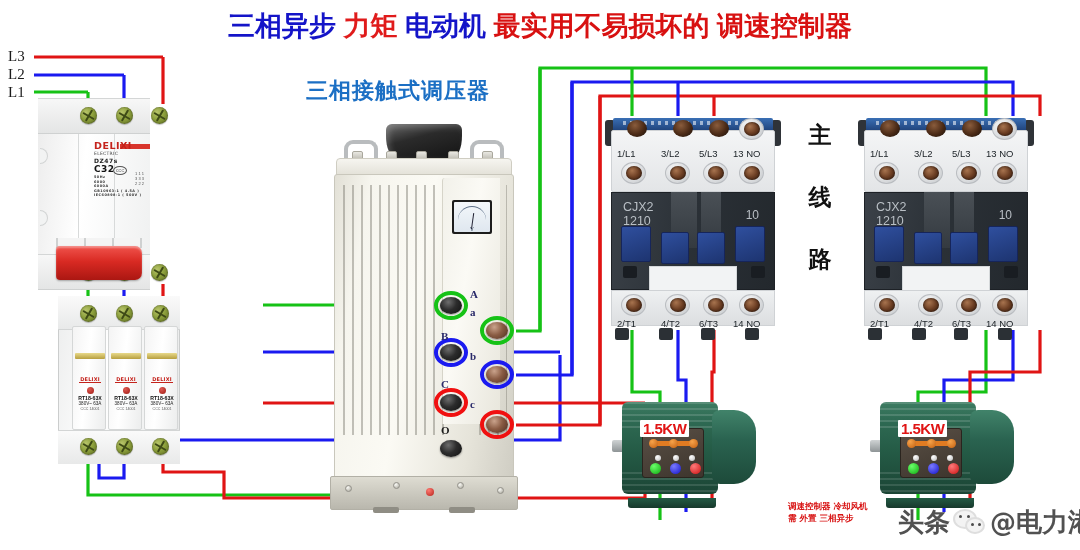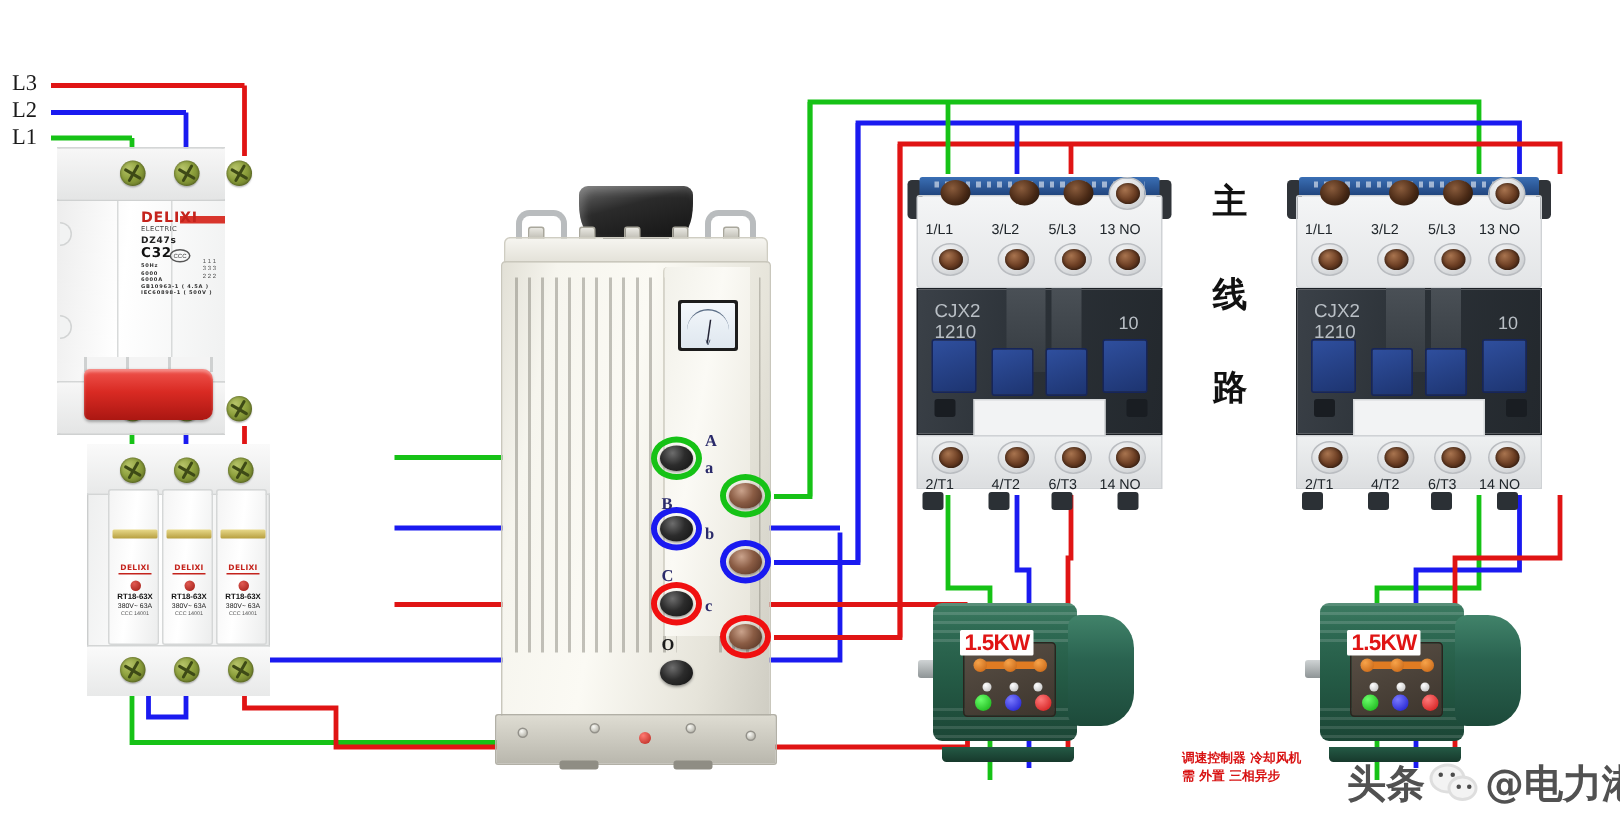--- a/index.html
+++ b/index.html
@@ -417,20 +417,27 @@
     position:absolute; left:930px; top:470px;
     font-family:"DejaVu Sans",sans-serif; font-weight:bold; font-size:27px;
     color:rgba(120,110,60,.38); white-space:nowrap; letter-spacing:2px;
   }
 </style>
 </head>
 <body>
 
 <div id="stage">
 
+  <div id="title">
+    <span class="t-blue">三相异步</span>
+    <span class="t-red">力矩</span>
+    <span class="t-blue">电动机</span>
+    <span class="t-red2">最实用不易损坏的</span>
+    <span class="t-red2">调速控制器</span>
+  </div>
 
   <svg id="wires" viewBox="0 0 1080 550" width="1080" height="550">
     <g fill="none" stroke-linecap="butt" stroke-width="3.2">
 
       <path stroke="#e01414" d="M34,57 H163"></path>
       <path stroke="#1a1af0" d="M34,75 H124"></path>
       <path stroke="#16c216" d="M34,92 H88"></path>
 
       <path stroke="#16c216" d="M88,92 V104"></path>
       <path stroke="#1a1af0" d="M124,75 V104"></path>
@@ -562,20 +569,21 @@
       <div class="flabel">
         <span class="fbrand">DELIXI</span>
         <div class="dot"></div>
         <div class="fmodel">RT18-63X</div>
         <div class="fspec">380V~ 63A</div>
         <div class="fcert">CCC  14001</div>
       </div>
     </div>
   </div>
 
+  <div id="vr-label">三相接触式调压器</div>
 
   <div class="device" id="vreg">
     <div class="handle hl"></div>
     <div class="handle hr"></div>
     <div class="knob-stem"></div>
     <div class="knob"></div>
 
     <div class="bolt" style="left:56px;"></div>
     <div class="bolt" style="left:86px;"></div>
     <div class="bolt" style="left:118px;"></div>

